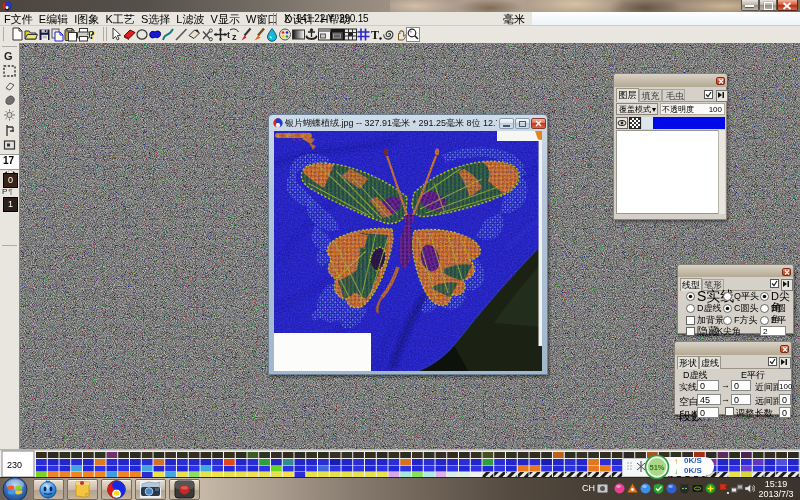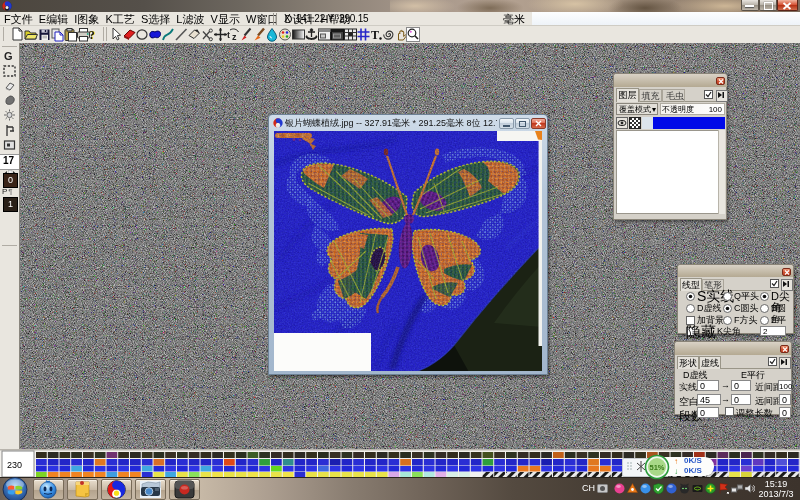--- a/index.html
+++ b/index.html
@@ -564,21 +564,21 @@
       <circle cx="4.5" cy="4.5" r="4" fill="#fff" stroke="#666"></circle>
     </svg>
     <div class="abs" style="left:56px;top:50px;font-size:9px;line-height:11px">F方头</div>
     <svg class="abs" style="left:82px;top:51px" width="9" height="9">
       <circle cx="4.5" cy="4.5" r="4" fill="#fff" stroke="#666"></circle>
     </svg>
     <div class="abs" style="left:93px;top:50px;font-size:9px;line-height:11px">E平角</div>
     <svg class="abs" style="left:8px;top:62px" width="9" height="9">
       <rect x="0.5" y="0.5" width="8" height="8" fill="#fff" stroke="#666"></rect>
     </svg>
-    <div class="abs" style="left:8px;top:61px;font-size:15px;line-height:11px">隐藏</div>
+    <div class="abs" style="left:19px;top:61px;font-size:11px;line-height:11px">隐藏</div>
     <div class="abs" style="left:39px;top:61px;font-size:9px;line-height:11px">K尖角</div>
     <div class="abs" style="left:82px;top:61px;width:26px;height:10px;background:#fff;border:1px solid #888;font-size:8px;line-height:10px;padding-left:2px;box-sizing:border-box">2</div>
 </div>
 
 <div class="abs" style="left:674px;top:341px;width:118px;height:74px;background:#d5d1c9;border:1px solid #8a8478;border-radius:3px 3px 0 0;box-shadow:1px 2px 3px rgba(0,0,0,0.4);box-sizing:border-box">
   <div class="abs" style="left:0;top:0;width:116px;height:13px;background:linear-gradient(#d9d2c6,#b4a992);border-radius:3px 3px 0 0"></div>
   <div class="abs" style="left:105px;top:3px;width:9px;height:8px;background:linear-gradient(#f0a080,#d05030 50%,#c04020);border:1px solid #7a2a1a;border-radius:2px;box-sizing:border-box">
       <svg width="8" height="7">
         <path d="M2 1.5 L6 5.5 M6 1.5 L2 5.5" stroke="#fff" stroke-width="1.1"></path>
       </svg>

